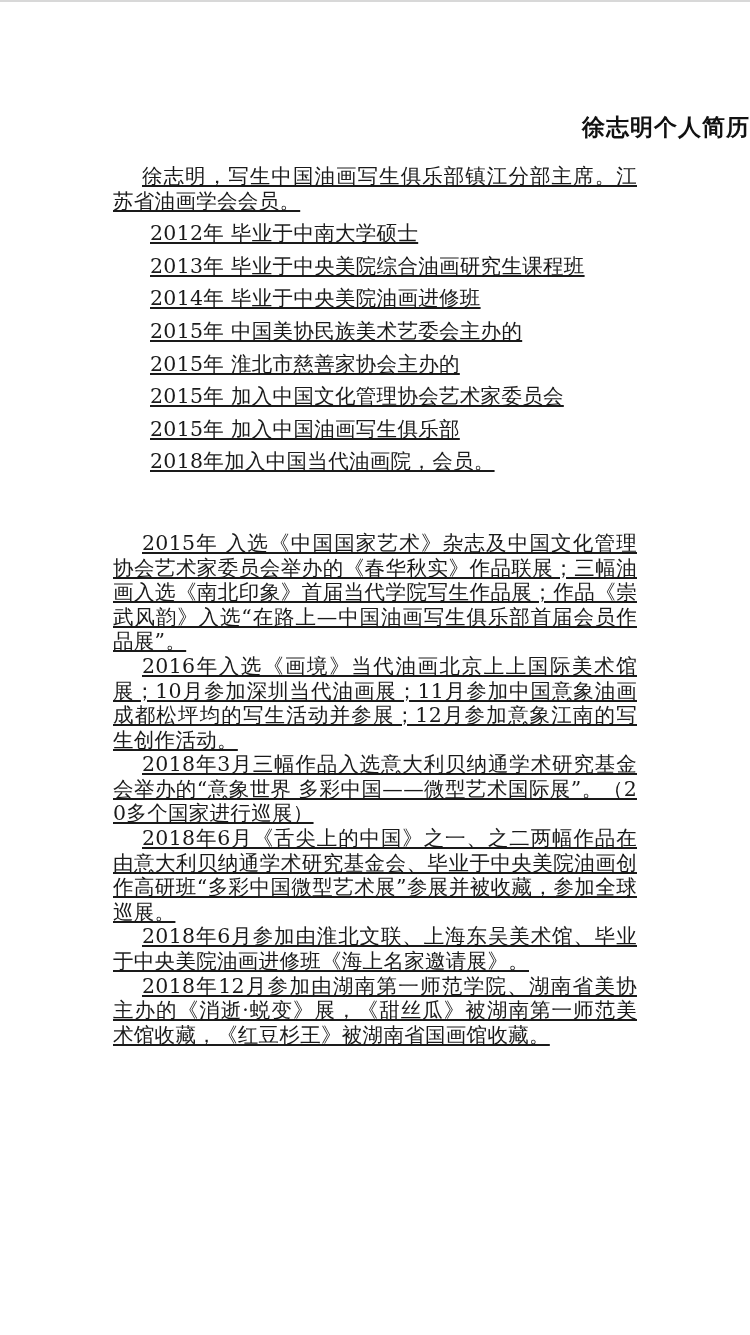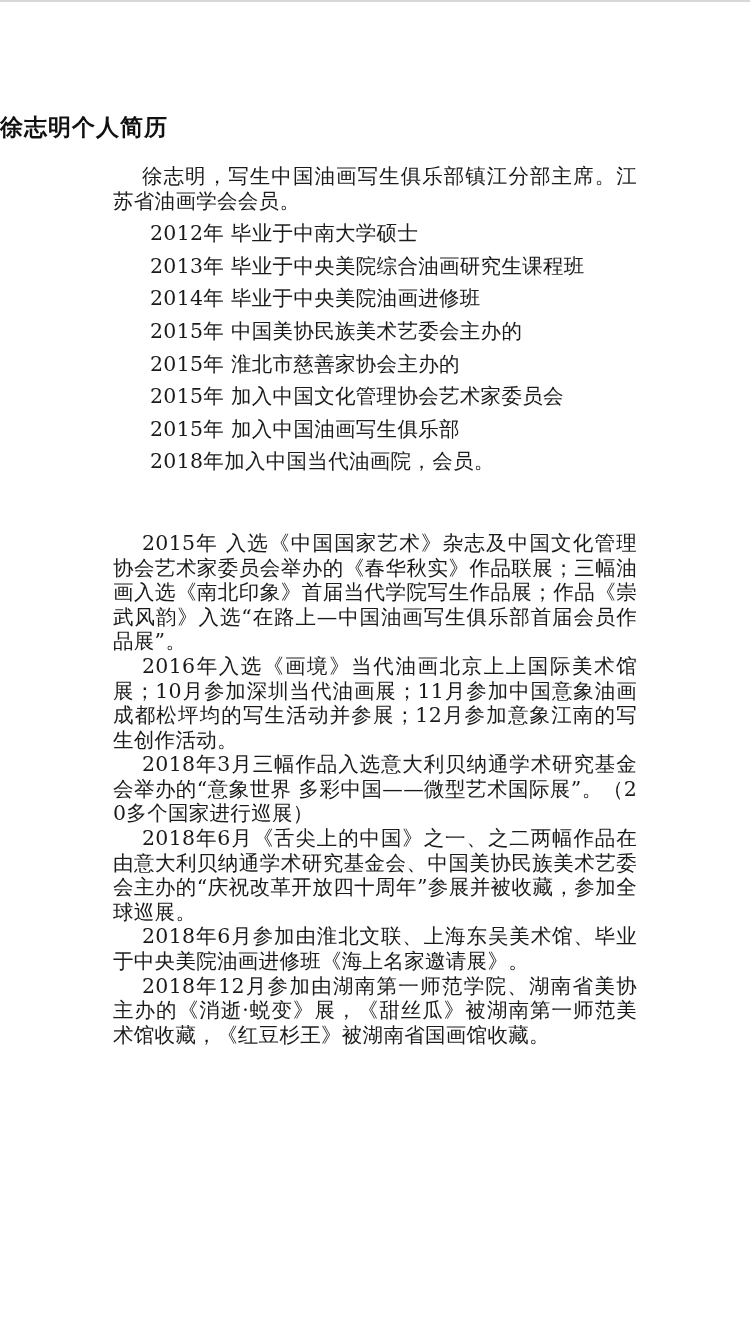--- a/index.html
+++ b/index.html
@@ -13,33 +13,34 @@
     color: #1a1a1a;
   }
   .topline {
     position: absolute; left: 0; top: 0; width: 750px; height: 2px;
     background: #d8d8d8;
   }
   .title {
     position: absolute;
     top: 112px;
     left: 0; width: 750px;
-    text-align: left;
+    text-align: right;
     font-family: "DejaVu Sans", "Liberation Sans", sans-serif;
     font-weight: bold;
     font-size: 23px;
     line-height: 30px;
     letter-spacing: 1px;
     color: #111;
   }
   .doc {
     position: absolute;
     left: 113px;
     top: 164px;
     width: 524px;
+    text-decoration: underline;
   }
   .para {
     margin: 0;
     font-size: 20.5px;
     line-height: 24.6px;
     text-indent: 29px;
     text-align: justify;
     text-align-last: left;
     word-break: break-all;
     letter-spacing: 0.3px;
@@ -74,17 +75,17 @@
     <p class="list-item">2015年 加入中国油画写生俱乐部</p>
     <p class="list-item">2018年加入中国当代油画院，会员。</p>
   </div>
 
   <div class="gap"></div>
 
   <div>
     <p class="para">2015年 入选《中国国家艺术》杂志及中国文化管理协会艺术家委员会举办的《春华秋实》作品联展；三幅油画入选《南北印象》首届当代学院写生作品展；作品《崇武风韵》入选“在路上—中国油画写生俱乐部首届会员作品展”。</p>
     <p class="para">2016年入选《画境》当代油画北京上上国际美术馆展；10月参加深圳当代油画展；11月参加中国意象油画成都松坪均的写生活动并参展；12月参加意象江南的写生创作活动。</p>
     <p class="para">2018年3月三幅作品入选意大利贝纳通学术研究基金会举办的“意象世界 多彩中国——微型艺术国际展”。（20多个国家进行巡展）</p>
-    <p class="para">2018年6月《舌尖上的中国》之一、之二两幅作品在由意大利贝纳通学术研究基金会、中国美协民族美术艺委会主办的“庆祝改革开放四十周年”参展并被收藏，参加全球巡展。</p>
+    <p class="para">2018年6月《舌尖上的中国》之一、之二两幅作品在由意大利贝纳通学术研究基金会、毕业于中央美院油画创作高研班“多彩中国微型艺术展”参展并被收藏，参加全球巡展。</p>
     <p class="para">2018年6月参加由淮北文联、上海东吴美术馆、毕业于中央美院油画进修班《海上名家邀请展》。</p>
     <p class="para">2018年12月参加由湖南第一师范学院、湖南省美协主办的《消逝·蜕变》展，《甜丝瓜》被湖南第一师范美术馆收藏，《红豆杉王》被湖南省国画馆收藏。</p>
   </div>
 </div>
 
 </body></html>

